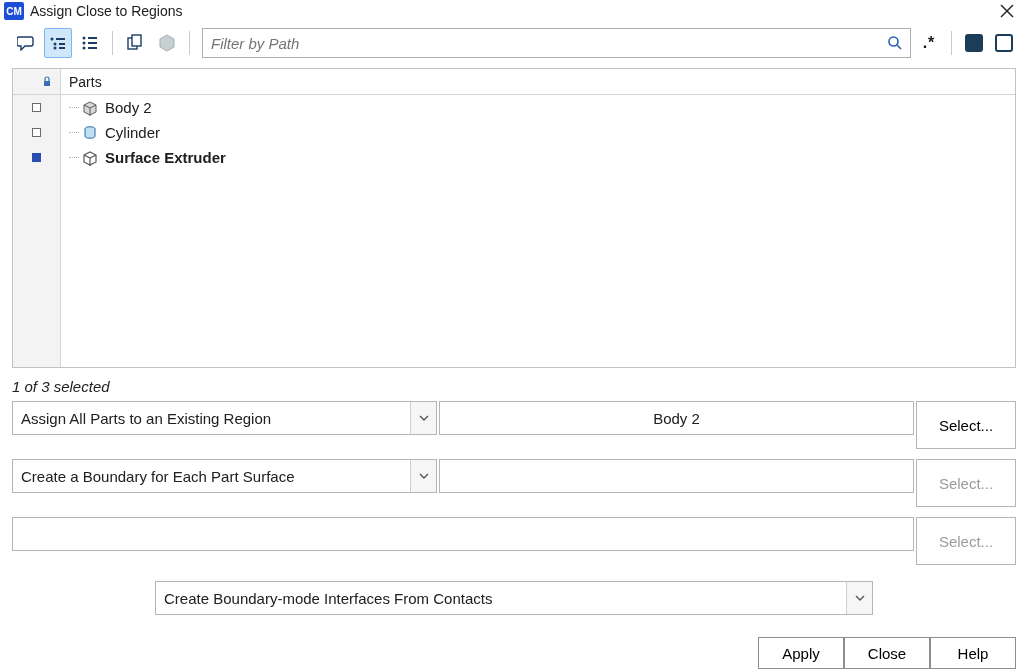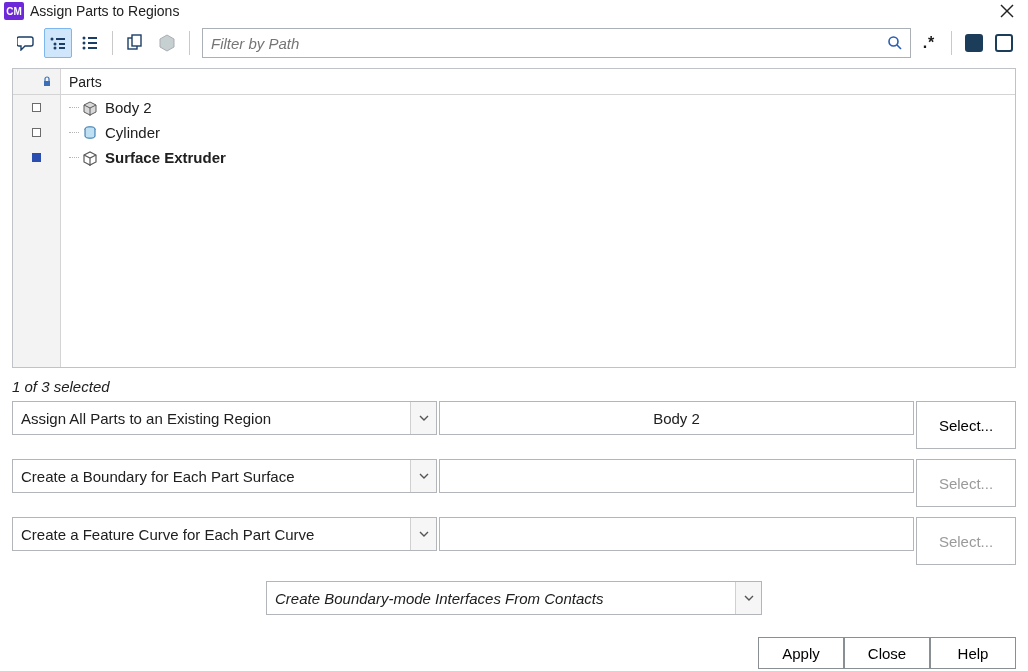--- a/index.html
+++ b/index.html
@@ -17,21 +17,21 @@
   }
   .titlebar {
     display: flex;
     align-items: center;
     padding: 2px 8px 2px 4px;
     height: 28px;
   }
   .titlebar .logo {
     width: 20px;
     height: 18px;
-    background: #6d28d9;
+    background: #1d4ed8;
     color: #fff;
     font-size: 10px;
     font-weight: bold;
     display: flex;
     align-items: center;
     justify-content: center;
     margin-right: 6px;
     border-radius: 2px;
   }
   .titlebar .title { flex: 1; font-size: 14px; }
@@ -240,42 +240,42 @@
     background:#fff;
     font-size:15px;
     cursor:pointer;
   }
   .select-btn.disabled { color:#9a9a9a; cursor:default; }
   .interfaces-row {
     display:flex;
     justify-content:center;
     padding-top:6px;
   }
-  .interfaces-combo { width:496px;font-style:italic; }
+  .interfaces-combo { width:718px; }
 
   .footer-btns {
     display:flex;
     justify-content:flex-end;
     padding:16px 12px 10px 12px;
   }
   .footer-btns button {
     height:32px;
     min-width:86px;
     border:1px solid #8a8f94;
     background:#fff;
     font-size:15px;
     cursor:pointer;
   }
 </style>
 </head>
 <body>
 
 <div class="titlebar">
   <div class="logo">CM</div>
-  <div class="title">Assign Parts to Regions</div>
+  <div class="title">Assign Close to Regions</div>
   <div class="close-x">
     <svg width="14" height="14" viewBox="0 0 14 14">
         <line x1="1" y1="1" x2="13" y2="13" stroke="#222" stroke-width="1.4"></line>
         <line x1="13" y1="1" x2="1" y2="13" stroke="#222" stroke-width="1.4"></line>
       </svg>
   </div>
 </div>
 
 <div class="toolbar-row">
   <div class="toolbtn">
@@ -416,28 +416,20 @@
         <svg width="10" height="6" viewBox="0 0 10 6">
             <path d="M1 1 l4 4 l4 -4" fill="none" stroke="#555" stroke-width="1.4"></path>
           </svg>
       </span>
     </div>
     <div class="region-display"></div>
     <button class="select-btn disabled">Select...</button>
   </div>
 
   <div class="config-row">
-    <div class="combo assign-combo">
-      <span class="combo-text">Create a Feature Curve for Each Part Curve</span>
-      <span class="combo-arrow">
-        <svg width="10" height="6" viewBox="0 0 10 6">
-            <path d="M1 1 l4 4 l4 -4" fill="none" stroke="#555" stroke-width="1.4"></path>
-          </svg>
-      </span>
-    </div>
     <div class="region-display"></div>
     <button class="select-btn disabled">Select...</button>
   </div>
 
   <div class="interfaces-row">
     <div class="combo interfaces-combo">
       <span class="combo-text">Create Boundary-mode Interfaces From Contacts</span>
       <span class="combo-arrow">
         <svg width="10" height="6" viewBox="0 0 10 6">
             <path d="M1 1 l4 4 l4 -4" fill="none" stroke="#555" stroke-width="1.4"></path>

